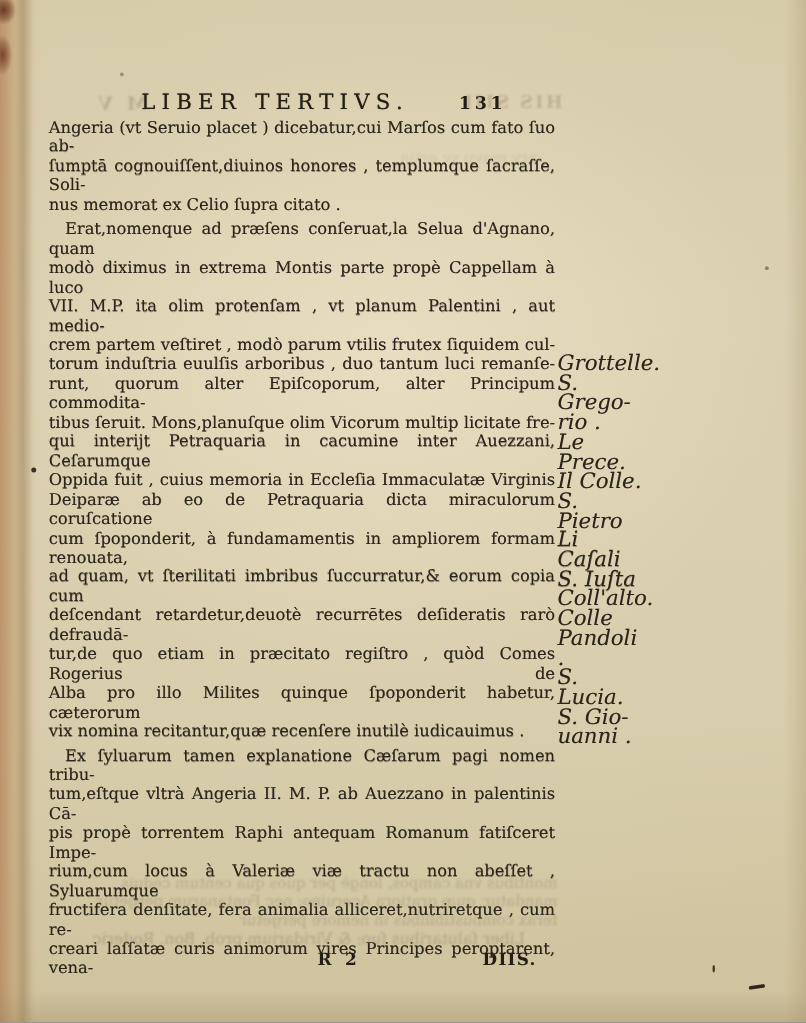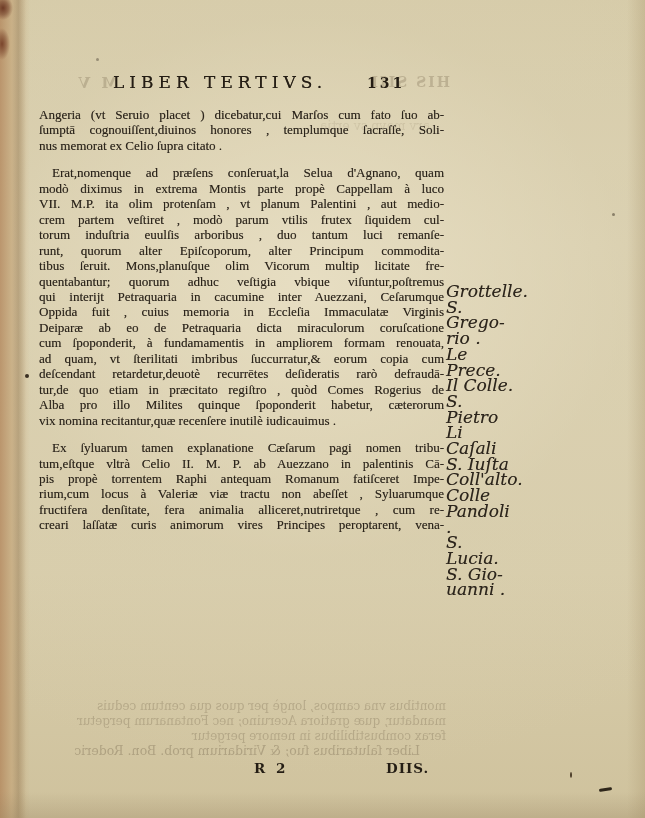--- a/index.html
+++ b/index.html
@@ -41,21 +41,21 @@
     position:absolute; left:113px; top:0; margin:0;
     font-size:17px; font-weight:400; letter-spacing:5px; color:#241d14;
     text-shadow:0 0 .6px rgba(36,29,20,.7);
   }
   .folio{
     position:absolute; left:367px; top:3px;
     font-size:14px; font-weight:700; letter-spacing:3px; color:#241d14;
   }
 
   .body-col{position:absolute; left:39px; top:95px; width:405px;}
-  .para{margin:12px 0 4px 0;font-family:Liberation Serif, serif;}
+  .para{margin:0 0 4px 0;}
   .tline{
     font-size:13px; line-height:15.45px; white-space:normal;
     text-align:justify; text-align-last:justify;
     color:#2b241b; text-shadow:.25px .25px .35px rgba(43,36,27,.45);
   }
   .para .tline:last-child{text-align-last:left;}
   .para.justify-last .tline:last-child{text-align-last:justify;}
   .para.indent .tline:first-child{text-indent:13px;}
 
   .margin-notes{
@@ -118,34 +118,33 @@
         <div class="tline">nus memorat ex Celio ſupra citato .</div>
       </div>
     <div class="para indent">
         <div class="tline">Erat,nomenque ad præſens conſeruat,la Selua d'Agnano, quam</div>
         <div class="tline">modò diximus in extrema Montis parte propè Cappellam à luco</div>
         <div class="tline">VII. M.P. ita olim protenſam , vt planum Palentini , aut medio-</div>
         <div class="tline">crem partem veſtiret , modò parum  vtilis frutex ſiquidem cul-</div>
         <div class="tline">torum  induſtria  euulſis arboribus ,  duo tantum luci  remanſe-</div>
         <div class="tline">runt, quorum  alter Epiſcoporum, alter Principum  commodita-</div>
         <div class="tline">tibus ſeruit.  Mons,planuſque olim  Vicorum  multip licitate  fre-</div>
-        <div class="tline">quentabantur; quorum adhuc  veſtigia  vbique  viſuntur,poſtremus</div>
         <div class="tline">qui interijt Petraquaria in cacumine inter Auezzani, Ceſarumque</div>
         <div class="tline">Oppida  fuit , cuius  memoria  in  Eccleſia  Immaculatæ  Virginis</div>
         <div class="tline">Deiparæ ab eo de Petraquaria dicta  miraculorum  coruſcatione</div>
         <div class="tline">cum ſpoponderit, à fundamamentis  in ampliorem  formam renouata,</div>
         <div class="tline">ad quam, vt ſterilitati imbribus ſuccurratur,&amp; eorum copia cum</div>
         <div class="tline">deſcendant retardetur,deuotè recurrētes deſideratis rarò defraudā-</div>
         <div class="tline">tur,de quo etiam in præcitato  regiſtro , quòd  Comes  Rogerius de</div>
         <div class="tline">Alba pro illo Milites quinque ſpoponderit habetur,  cæterorum</div>
         <div class="tline">vix nomina recitantur,quæ recenſere inutilè  iudicauimus .</div>
       </div>
     <div class="para indent justify-last">
         <div class="tline">Ex ſyluarum tamen explanatione Cæſarum pagi nomen  tribu-</div>
-        <div class="tline">tum,eſtque vltrà Celio II. M. P. ab Auezzano in palentinis Cā-</div>
+        <div class="tline">tum,eſtque vltrà Angeria II. M. P. ab Auezzano in palentinis Cā-</div>
         <div class="tline">pis propè  torrentem  Raphi  antequam  Romanum  fatiſceret Impe-</div>
         <div class="tline">rium,cum  locus à  Valeriæ viæ tractu  non abeſſet , Syluarumque</div>
         <div class="tline">fructifera denſitate,  fera animalia  alliceret,nutriretque ,  cum re-</div>
         <div class="tline">creari laſſatæ curis animorum  vires  Principes peroptarent,  vena-</div>
       </div>
   </div>
 
   <div class="margin-notes">
       <div class="tline">Grottelle.</div>
       <div class="tline">S. Grego-</div>

